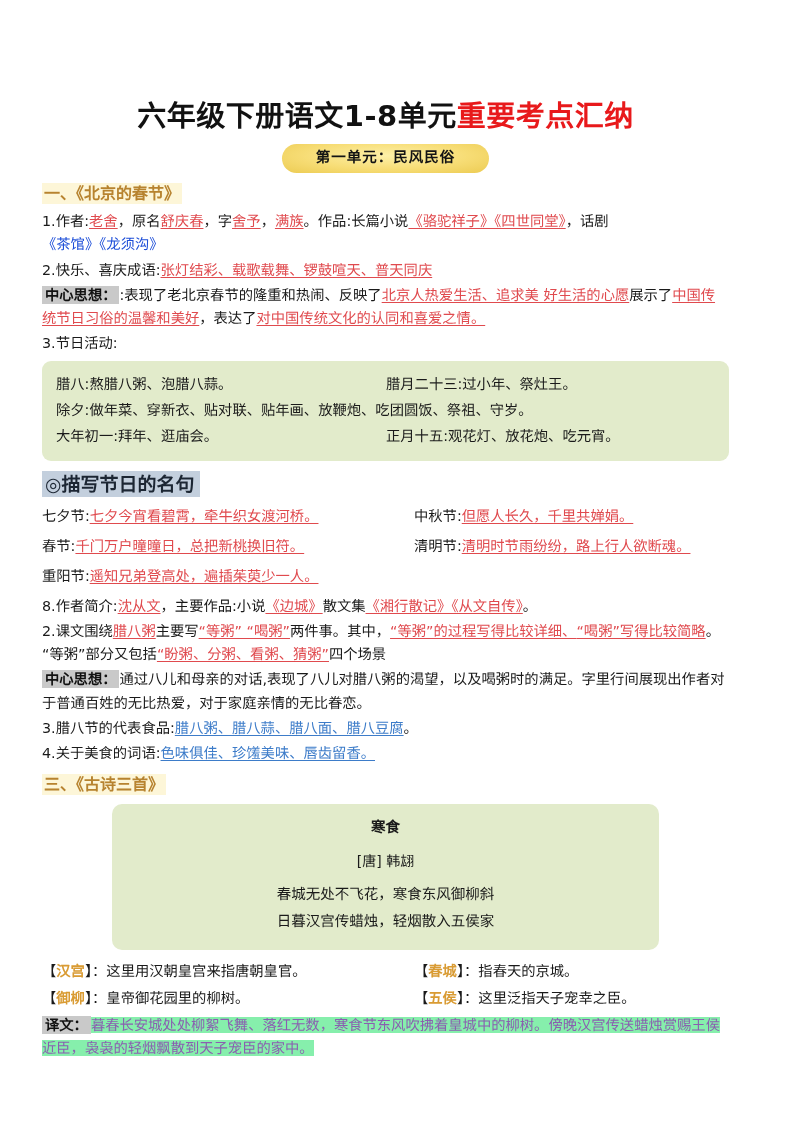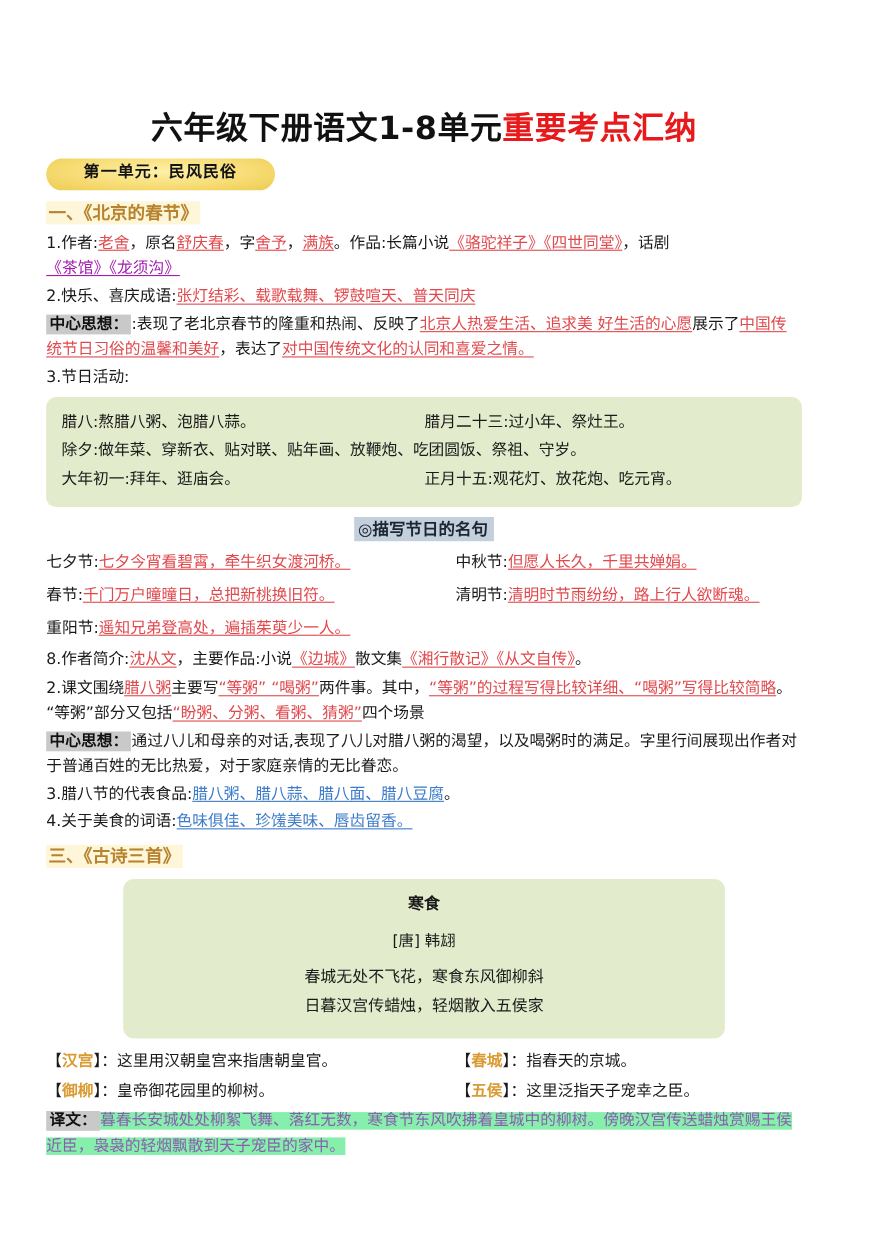--- a/index.html
+++ b/index.html
@@ -33,20 +33,21 @@
     font-size: 29px;
     font-weight: bold;
     letter-spacing: 0.5px;
     line-height: 1.25;
     white-space: nowrap;
   }
   .doc-title .t-black { color: #111111; }
   .doc-title .t-red { color: #e8191b; }
 
   .badge-row {
+    text-align: center;
     margin: 8px 0 10px 0;
   }
   .unit-badge {
     display: inline-block;
     padding: 4px 34px 5px 34px;
     border-radius: 16px;
     background: radial-gradient(ellipse at 50% 40%, #fdf0a8 0%, #f7dd76 55%, #eccb52 100%);
     color: #141414;
     font-size: 14.5px;
     font-weight: bold;
@@ -61,43 +62,42 @@
     color: #b7832f;
     margin: 9px 0 5px 0;
     line-height: 1.4;
   }
   .sec-head .hl {
     background: #fdf6d8;
     padding: 1px 2px;
   }
 
   .sub-head {
-    font-size: 15px;
+    font-size: 19px;
     font-weight: bold;
     color: #1c2633;
     margin: 10px 0 8px 0;
     line-height: 1.4;
-    text-align: center;
   }
   .sub-head .hl {
     background: #c3cfdd;
     padding: 2px 5px 2px 3px;
   }
 
   
   .line {
     font-size: 14.3px;
     line-height: 1.62;
     margin: 2px 0;
     color: #1a1a1a;
   }
   .ru { color: #e04a4e; text-decoration: underline; text-underline-offset: 2px; }
   .bu { color: #3d7cc9; text-decoration: underline; text-underline-offset: 2px; }
   .bk { color: #1a1a1a; }
-  .bku { color: #a21caf; text-decoration: underline; text-underline-offset: 2px; }
+  .bku { color: #1d4ed8; text-underline-offset: 2px; }
 
   .lbl-gray {
     background: #c9c9c9;
     color: #111111;
     font-weight: bold;
     padding: 1px 3px;
   }
 
   
   .green-box {

